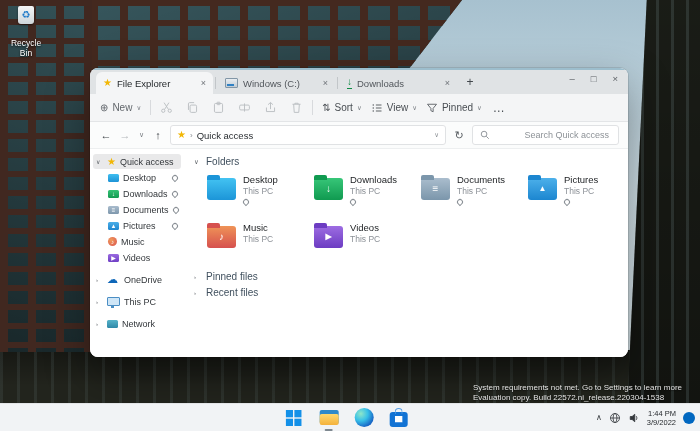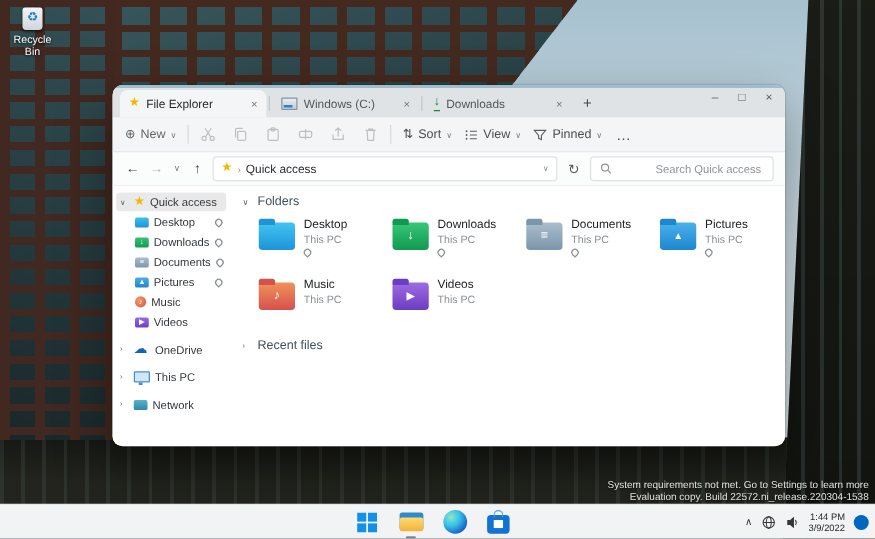--- a/index.html
+++ b/index.html
@@ -20,21 +20,21 @@
   .bg-left-col{position:absolute;left:0;top:0;width:92px;height:352px;
     background-color:#36565c;background-image:
       repeating-linear-gradient(90deg,#412820 0 8px,transparent 8px 28px),
       repeating-linear-gradient(180deg,#412820 0 6px,transparent 6px 19px),
       linear-gradient(200deg,rgba(0,0,0,.05),rgba(0,0,0,.55));}
   
   .rbin{position:absolute;left:4px;top:6px;width:44px;text-align:center;color:#fff;}
   .rbin .bin{width:16px;height:18px;margin:0 auto;background:linear-gradient(180deg,#f3f5f6,#cfd6da);
     border-radius:2px 2px 3px 3px;display:flex;align-items:center;justify-content:center;
     font-size:10px;color:#1b78c8;box-shadow:0 1px 2px rgba(0,0,0,.5);}
-  .rbin .lbl{font-size:8.5px;margin-top:2px;text-shadow:0 1px 2px rgba(0,0,0,.9);}
+  .rbin .lbl{font-size:8.5px;margin-top:14px;text-shadow:0 1px 2px rgba(0,0,0,.9);}
   
   .win{position:absolute;left:90px;top:68px;width:538px;height:289px;border-radius:8px;
     background:#fff;box-shadow:0 18px 44px rgba(0,0,0,.40),0 0 0 1px rgba(0,0,0,.10);
     display:flex;flex-direction:column;overflow:hidden;}
   .tabstrip{height:26px;flex:0 0 26px;background:linear-gradient(180deg,#9dbecd 0,#9dbecd 2px,#e0e3e5 2px);
     display:flex;align-items:flex-end;padding-left:6px;position:relative;}
   .tab{height:22px;display:flex;align-items:center;gap:5px;padding:0 7px;width:103px;
     font-size:9.5px;color:#52575c;border-radius:6px 6px 0 0;position:relative;}
   .tab.active{background:#f4f5f6;color:#1f2326;}
   .tab .tclose{margin-left:auto;font-size:9px;color:#6e7378;cursor:default;}
@@ -112,21 +112,21 @@
   .t-loc{font-size:8.5px;color:#8b9096;line-height:11px;}
   .t-pin{margin-top:2px;display:block;}
   .collapsed{display:flex;align-items:center;gap:5px;font-size:10px;color:#40505e;height:15px;margin-top:1px;}
   
   .status{height:18px;flex:0 0 18px;border-top:1px solid #ececee;display:flex;align-items:center;
     padding:0 9px;font-size:8.5px;color:#5c6166;background:#fff;}
   .st-icons{margin-left:auto;display:flex;gap:7px;align-items:center;}
   .ico-lines{width:10px;height:8px;background:repeating-linear-gradient(180deg,#6a6f74 0 1px,transparent 1px 3px);}
   .ico-box{width:8px;height:8px;border:1px solid #6a6f74;border-radius:1px;}
   
-  .wm{position:absolute;right:5px;bottom:29px;text-align:right;color:rgba(255,255,255,.88);
+  .wm{position:absolute;right:18px;bottom:29px;text-align:left;color:rgba(255,255,255,.88);
     font-size:8px;line-height:9.5px;text-shadow:0 1px 1px rgba(0,0,0,.5);margin-left:16px;}
   
   .taskbar{position:absolute;left:0;bottom:0;width:700px;height:27px;background:#f1f3f5;
     border-top:1px solid rgba(0,0,0,.06);display:flex;align-items:center;}
   .tb-center{position:absolute;left:50%;transform:translateX(-53%);display:flex;gap:13px;align-items:center;}
   .tk{width:22px;height:22px;display:flex;align-items:center;justify-content:center;border-radius:4px;position:relative;}
   .tk.active::after{content:"";position:absolute;bottom:-2px;left:7px;width:8px;height:2px;border-radius:2px;background:#7e8890;}
   .start-svg{display:block;}
   .fe-ico{width:19px;height:15px;position:relative;}
   .fe-back{position:absolute;inset:0 0 1px 0;background:#2f8ac9;border-radius:2px;}
@@ -405,20 +405,24 @@
                 <span class="gly" style="font-size:8px">▶</span>
               </div>
             <div>
               <div class="t-name">Videos</div>
               <div class="t-loc">This PC</div>
             </div>
           </div>
         </div>
         <div class="collapsed">
           <span class="s-chev">›</span>
+          <span>Pinned files</span>
+        </div>
+        <div class="collapsed">
+          <span class="s-chev">›</span>
           <span>Recent files</span>
         </div>
       </div>
     </div>
 
   </div>
 
   <div class="wm">
     <div>System requirements not met. Go to Settings to learn more</div>
     <div>Evaluation copy. Build 22572.ni_release.220304-1538</div>

